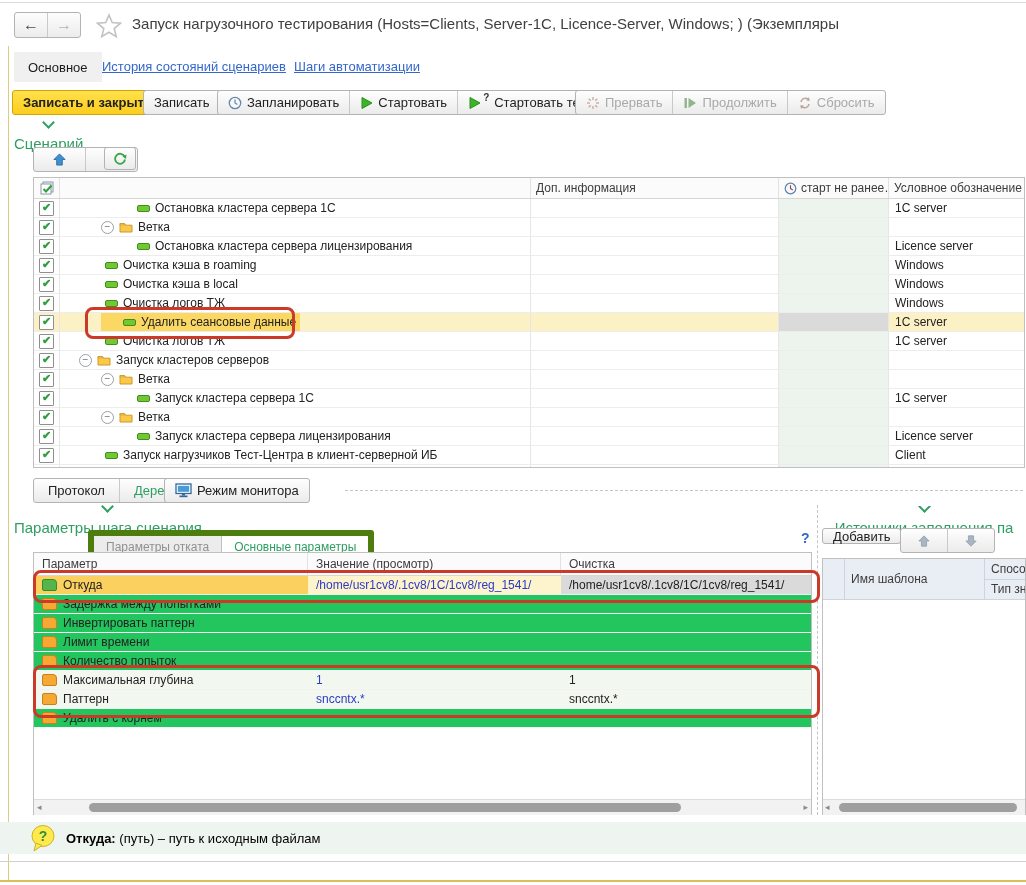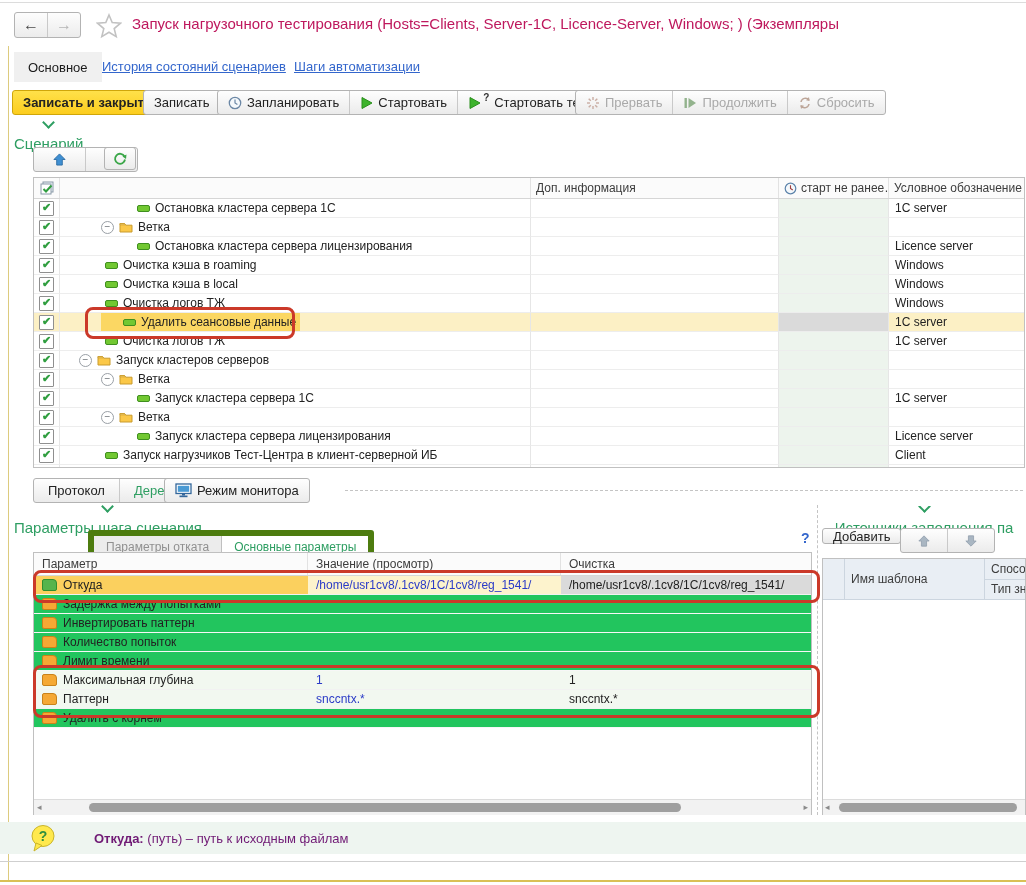--- a/index.html
+++ b/index.html
@@ -11,21 +11,21 @@
   #left-frame{left:8px;top:46px;width:0;height:835px;border-left:1px solid #ddcb7e;}
   #bottom-gray{left:0;top:861px;width:1026px;height:0;border-top:1px solid #cfcfcf;}
   #bottom-yellow{left:0;top:880px;width:1026px;height:0;border-top:2px solid #d9c156;}
   
   #nav-group{left:14px;top:12px;display:inline-flex;border:1px solid #b3b3b3;border-radius:3px;
              background:linear-gradient(#fdfdfd,#ececec);height:24px;}
   .nav-btn{width:32px;display:flex;align-items:center;justify-content:center;font-size:16px;font-weight:bold;}
   .nav-btn:first-child{border-right:1px solid #c9c9c9;}
   #back-ic{color:#4a4a4a;} #fwd-ic{color:#b5b5b5;}
   #star{left:96px;top:13px;}
-  #page-title{left:132px;top:15px;width:892px;font-size:15px;white-space:nowrap;overflow:hidden;color:#be185d;}
+  #page-title{left:132px;top:15px;width:892px;font-size:15px;white-space:nowrap;overflow:hidden;color:#404040;}
   
   #tab-main{left:14px;top:52px;height:30px;padding:0 14px;background:#f0f0f0;display:inline-flex;
             align-items:center;font-size:13px;color:#1a1a1a;}
   .nav-link{top:59px;font-size:13px;color:#3366cc;text-decoration:underline;white-space:nowrap;}
   #link-history{left:102px;} #link-automation{left:294px;}
   
   .btn{display:inline-flex;align-items:center;justify-content:center;gap:5px;height:25px;
        border:1px solid #b3b3b3;border-radius:3px;background:linear-gradient(#fefefe,#ebebeb);
        font-size:13px;color:#222;padding:0 10px;box-sizing:border-box;}
   #btn-save-close{left:12px;top:90px;background:linear-gradient(#ffe14a,#fccd1e);border-color:#cfa60a;font-weight:bold;}
@@ -107,21 +107,21 @@
   #src-updown{left:900px;top:528px;}
   #src-updown .mini{width:26px;}
   #src-table{left:822px;top:558px;width:204px;height:257px;border:1px solid #c0c0c0;background:#fff;box-sizing:border-box;overflow:hidden;}
   .s-head{display:grid;grid-template-columns:22px 140px 1fr;height:41px;font-size:12px;color:#3c3c3c;}
   .s-head .cell{background:#e9eef4;border-right:1px solid #ccd5df;border-bottom:1px solid #ccd5df;
                 display:flex;align-items:center;padding:0 6px;box-sizing:border-box;overflow:hidden;white-space:nowrap;}
   .s-split{display:flex;flex-direction:column;}
   .s-split div{flex:1;background:#e9eef4;border-bottom:1px solid #ccd5df;display:flex;align-items:center;padding:0 6px;overflow:hidden;white-space:nowrap;}
   
   #help-bar{left:0;top:822px;width:1026px;height:32px;background:#eef5f0;display:flex;align-items:center;}
-  #help-text{margin-left:94px;font-size:13px;color:#701a75;}
+  #help-text{margin-left:66px;font-size:13px;color:#000000;}
   #help-term{font-weight:bold;}
   #help-bubble{left:30px;top:824px;}
   
   .anno{border:3px solid #cb3929;border-radius:8px;pointer-events:none;z-index:60;}
   #anno-tree{left:85px;top:307px;width:204px;height:26px;}
   #anno-param1{left:33px;top:570px;width:781px;height:27px;}
   #anno-param2{left:33px;top:665px;width:781px;height:47px;}
   svg{display:block;}
 </style>
 </head>
@@ -578,33 +578,33 @@
         <div class="cell c-value">
           <span class="val"></span>
         </div>
         <div class="cell c-source">
           <span class="src"></span>
         </div>
       </div>
       <div class="p-row empty">
         <div class="cell c-param">
           <span class="pic orange"></span>
-          <span>Количество попыток</span>
+          <span>Лимит времени</span>
         </div>
         <div class="cell c-value">
           <span class="val"></span>
         </div>
         <div class="cell c-source">
           <span class="src"></span>
         </div>
       </div>
       <div class="p-row empty">
         <div class="cell c-param">
           <span class="pic orange"></span>
-          <span>Лимит времени</span>
+          <span>Количество попыток</span>
         </div>
         <div class="cell c-value">
           <span class="val"></span>
         </div>
         <div class="cell c-source">
           <span class="src"></span>
         </div>
       </div>
       <div class="p-row filled">
         <div class="cell c-param">

